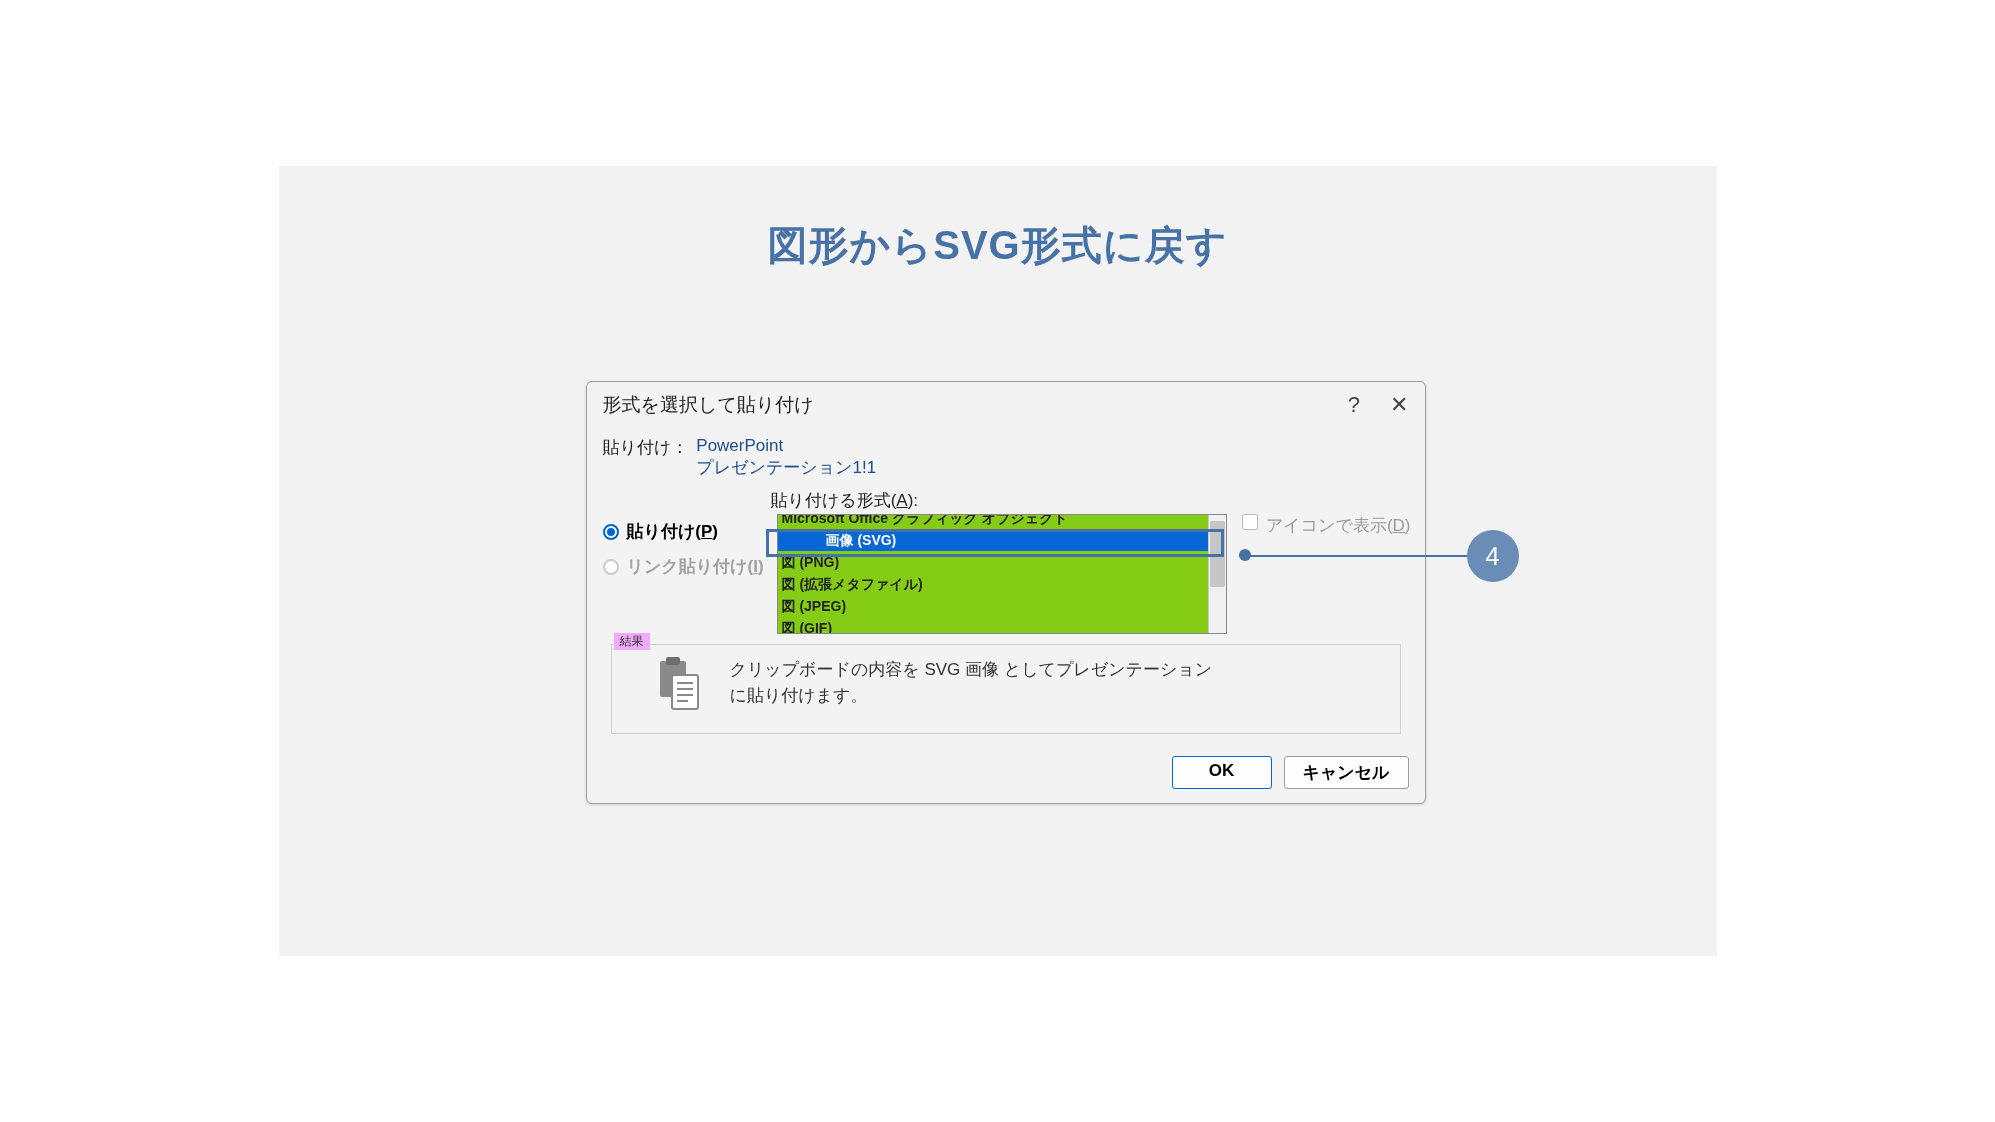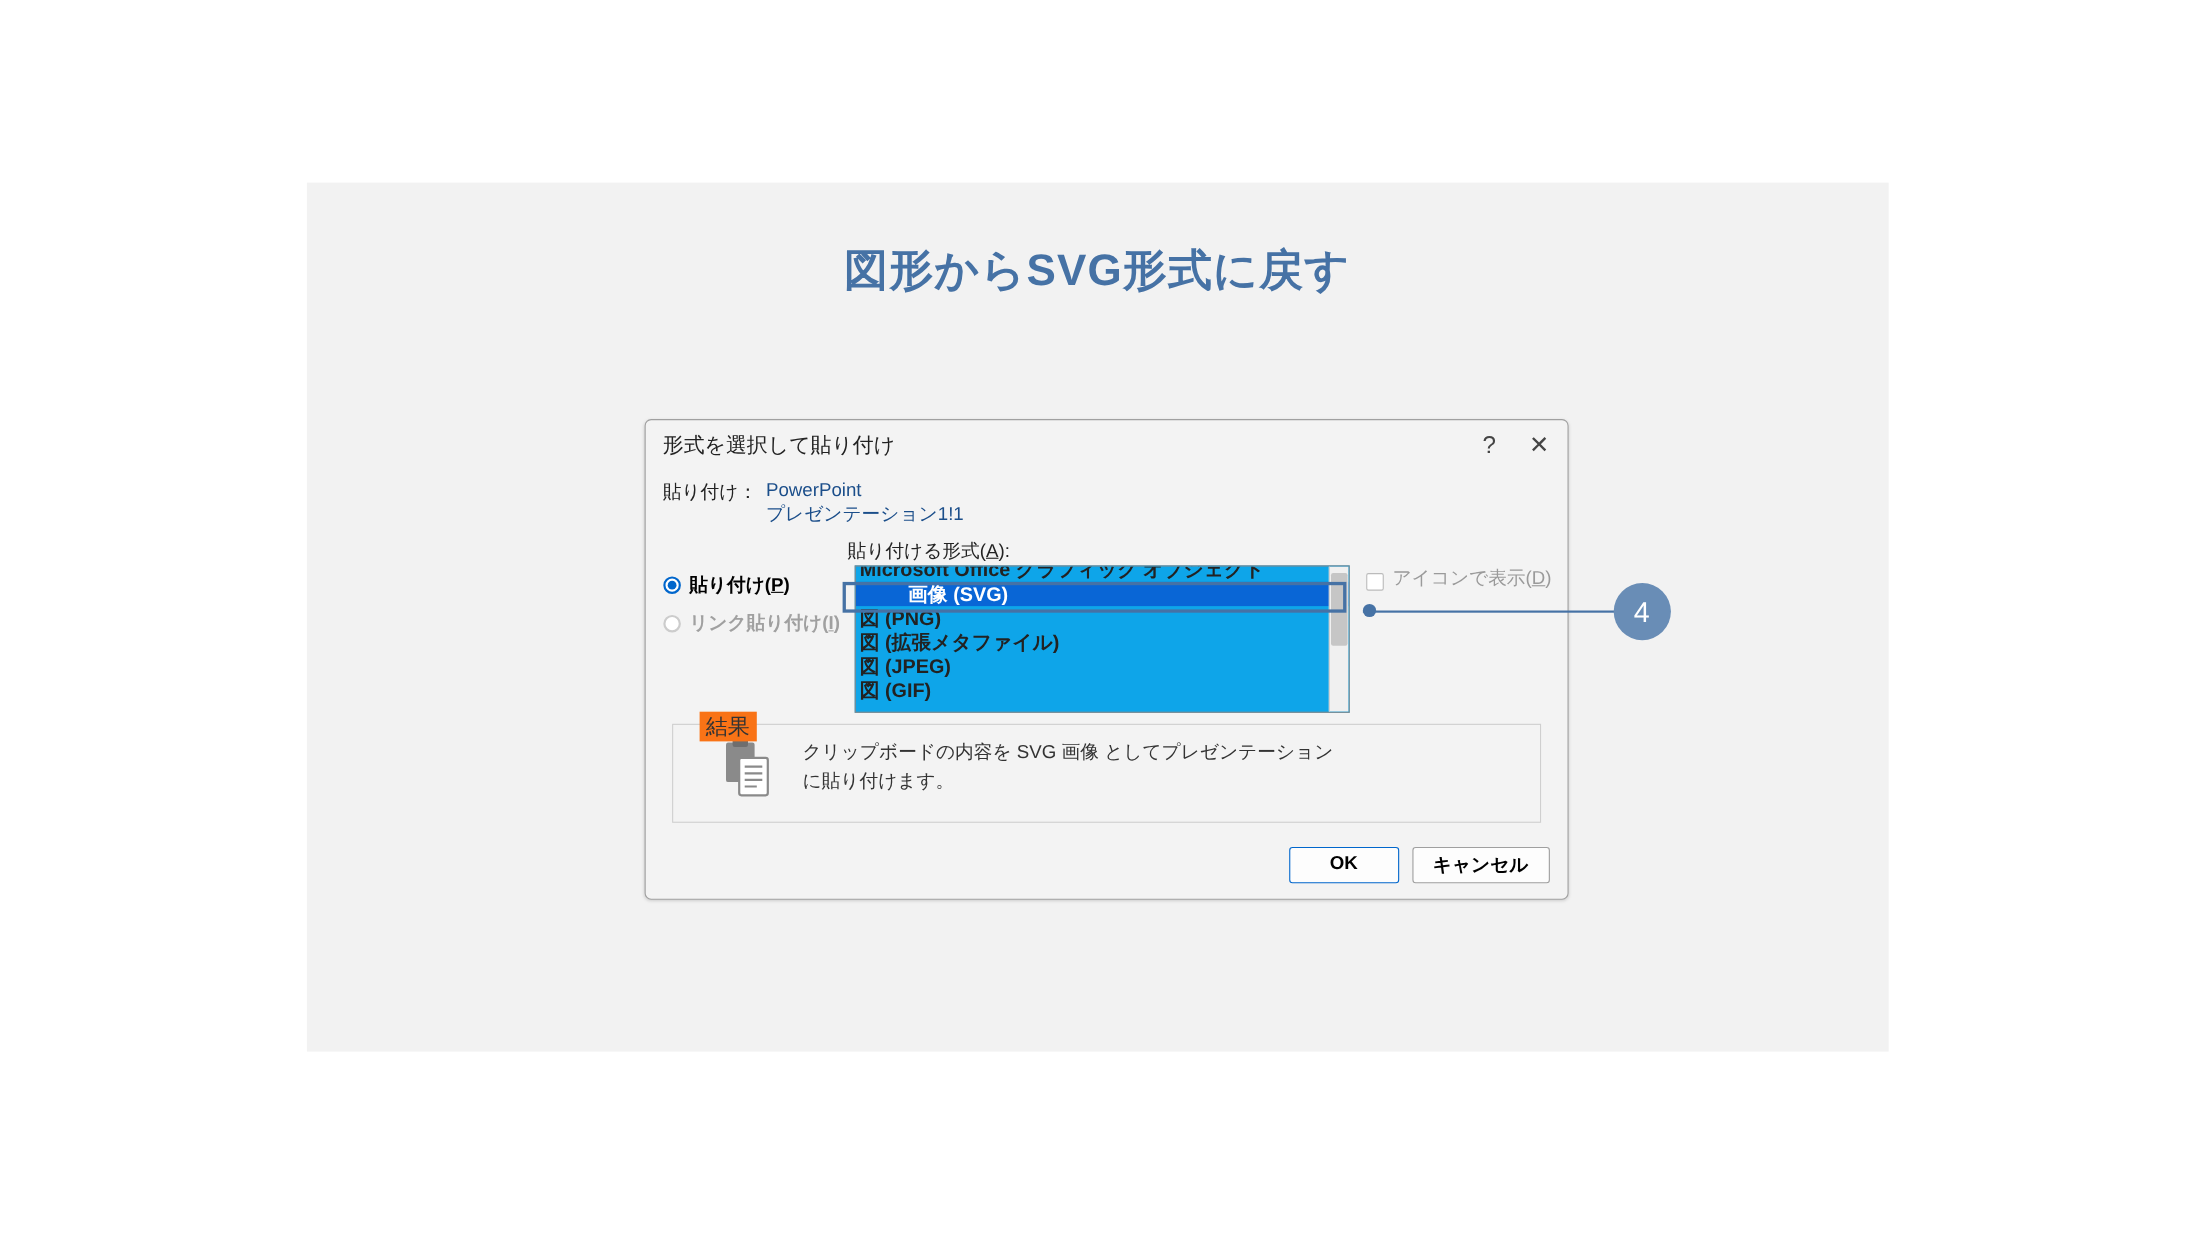--- a/index.html
+++ b/index.html
@@ -64,23 +64,23 @@
       border: 2px solid #999; display: inline-flex;
       align-items: center; justify-content: center; background: #fff;
     }
     .radio.selected .circle { border-color: #0066cc; }
     .radio.selected .circle::after {
       content: ""; width: 8px; height: 8px; border-radius: 50%; background: #0066cc;
     }
     .radio.disabled { color: #a0a0a0; }
     .radio.disabled .circle { border-color: #ccc; }
     .format-list {
-      width: 450px; height: 134px; margin-left: -2px;
-      background: #0ea5e9; border: 1px solid #888;
-      font-size: 18px; color: #222; overflow: hidden; position: relative;
+      width: 450px; height: 120px; margin-left: -2px;
+      background: #84cc16; border: 1px solid #888;
+      font-size: 14px; color: #222; overflow: hidden; position: relative;
     }
     .format-list .item { padding: 0 4px; line-height: 22px; white-space: nowrap; }
     .format-list .item.clipped-top {
       height: 14px; overflow: hidden; line-height: 22px; display: flex; align-items: flex-end;
     }
     .format-list .item.selected {
       background: #0966d6; color: #ffffff; padding-left: 48px;
     }
     .scroll-track {
       position: absolute; right: 0; top: 0; width: 18px; height: 100%;
@@ -92,33 +92,33 @@
     }
     .highlight-box {
       position: absolute;
       border: 3px solid #4672a5;
       pointer-events: none;
       left: 179px; top: 107px;
       width: 458px; height: 28px;
     }
     .display-as-icon {
       position: absolute; right: 14px; top: 92px;
-      display: flex; align-items: flex-end; gap: 8px;
+      display: flex; align-items: flex-start; gap: 8px;
       font-size: 17px; color: #9a9a9a;
     }
     .display-as-icon .cb {
       width: 16px; height: 16px; border: 1.5px solid #bbb; background: #fff; border-radius: 2px;
     }
     .result-group {
       margin: 10px 8px 4px 8px; border: 1px solid #cfcfcf;
       padding: 12px 14px 20px 14px; position: relative; background: #f3f3f3;
     }
     .result-group .rg-label {
-      position: absolute; top: -12px; left: 24px; background: #f97316;
-      padding: 0 6px; font-size: 20px; color: #333;
+      position: absolute; top: -12px; left: 2px; background: #f0abfc;
+      padding: 0 6px; font-size: 12px; color: #333;
     }
     .result-content { display: flex; gap: 24px; align-items: flex-start; margin-left: 24px; }
     .result-text { font-size: 17px; color: #333; line-height: 1.5; max-width: 490px; }
     .clipboard-icon { width: 56px; height: 56px; display: inline-block; }
     .dialog-buttons {
       display: flex; justify-content: flex-end; gap: 12px;
       padding: 12px 16px 14px 16px;
       font-weight: bold;
     }
     .btn {

